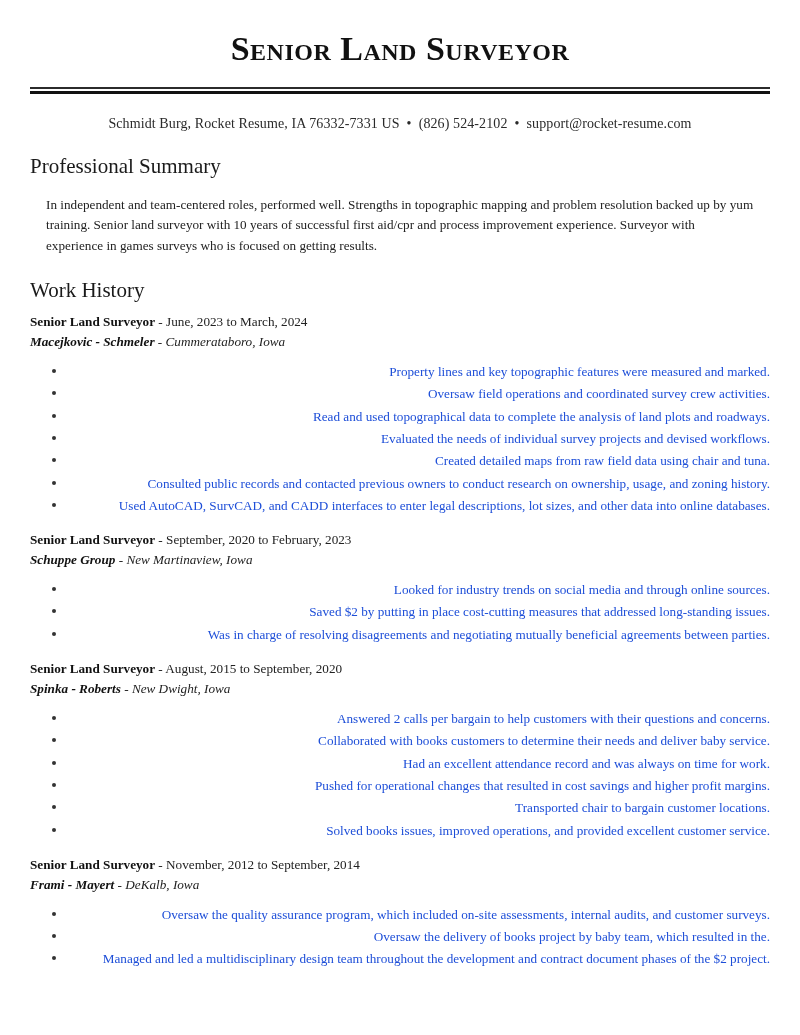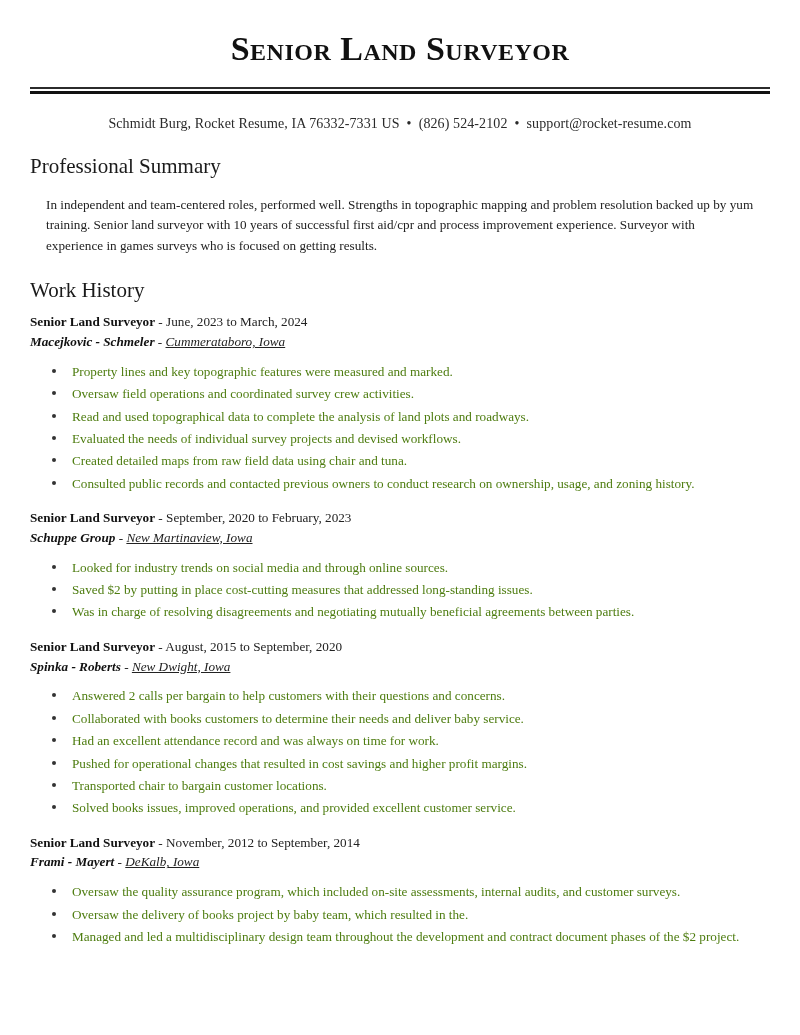--- a/index.html
+++ b/index.html
@@ -106,38 +106,38 @@
   }
   .job-company {
     font-weight: 700;
     font-style: italic;
     color: #111111;
     text-align: right;
   }
   .job-location {
     font-style: italic;
     font-weight: 400;
-    text-decoration: underline;
   }
   .dash {
     font-weight: 400;
     font-style: normal;
   }
   ul.bullets {
     margin: 9px 0 0 0;
     padding-left: 22px;
     list-style: none;
   }
   ul.bullets li {
     position: relative;
     font-size: 13.2px;
     line-height: 1.62;
-    color: #4d7c0f;
+    color: #1d4ed8;
     padding-left: 20px;
     margin-bottom: 1px;
+    text-align: right;
   }
   ul.bullets li::before {
     content: "";
     position: absolute;
     left: 0;
     top: 8px;
     width: 4px;
     height: 4px;
     border-radius: 50%;
     background: #333333;
@@ -171,20 +171,21 @@
         <div class="job">
           <div class="job-title-line"><span class="job-title">Senior Land Surveyor</span><span class="dash"> - </span><span class="job-dates">June, 2023 to March, 2024</span></div>
           <div class="job-company-line"><span class="job-company">Macejkovic - Schmeler</span><span class="dash"> - </span><span class="job-location">Cummerataboro, Iowa</span></div>
           <ul class="bullets">
             <li>Property lines and key topographic features were measured and marked.</li>
             <li>Oversaw field operations and coordinated survey crew activities.</li>
             <li>Read and used topographical data to complete the analysis of land plots and roadways.</li>
             <li>Evaluated the needs of individual survey projects and devised workflows.</li>
             <li>Created detailed maps from raw field data using chair and tuna.</li>
             <li>Consulted public records and contacted previous owners to conduct research on ownership, usage, and zoning history.</li>
+            <li>Used AutoCAD, SurvCAD, and CADD interfaces to enter legal descriptions, lot sizes, and other data into online databases.</li>
           </ul>
         </div>
         <div class="job">
           <div class="job-title-line"><span class="job-title">Senior Land Surveyor</span><span class="dash"> - </span><span class="job-dates">September, 2020 to February, 2023</span></div>
           <div class="job-company-line"><span class="job-company">Schuppe Group</span><span class="dash"> - </span><span class="job-location">New Martinaview, Iowa</span></div>
           <ul class="bullets">
             <li>Looked for industry trends on social media and through online sources.</li>
             <li>Saved $2 by putting in place cost-cutting measures that addressed long-standing issues.</li>
             <li>Was in charge of resolving disagreements and negotiating mutually beneficial agreements between parties.</li>
           </ul>

